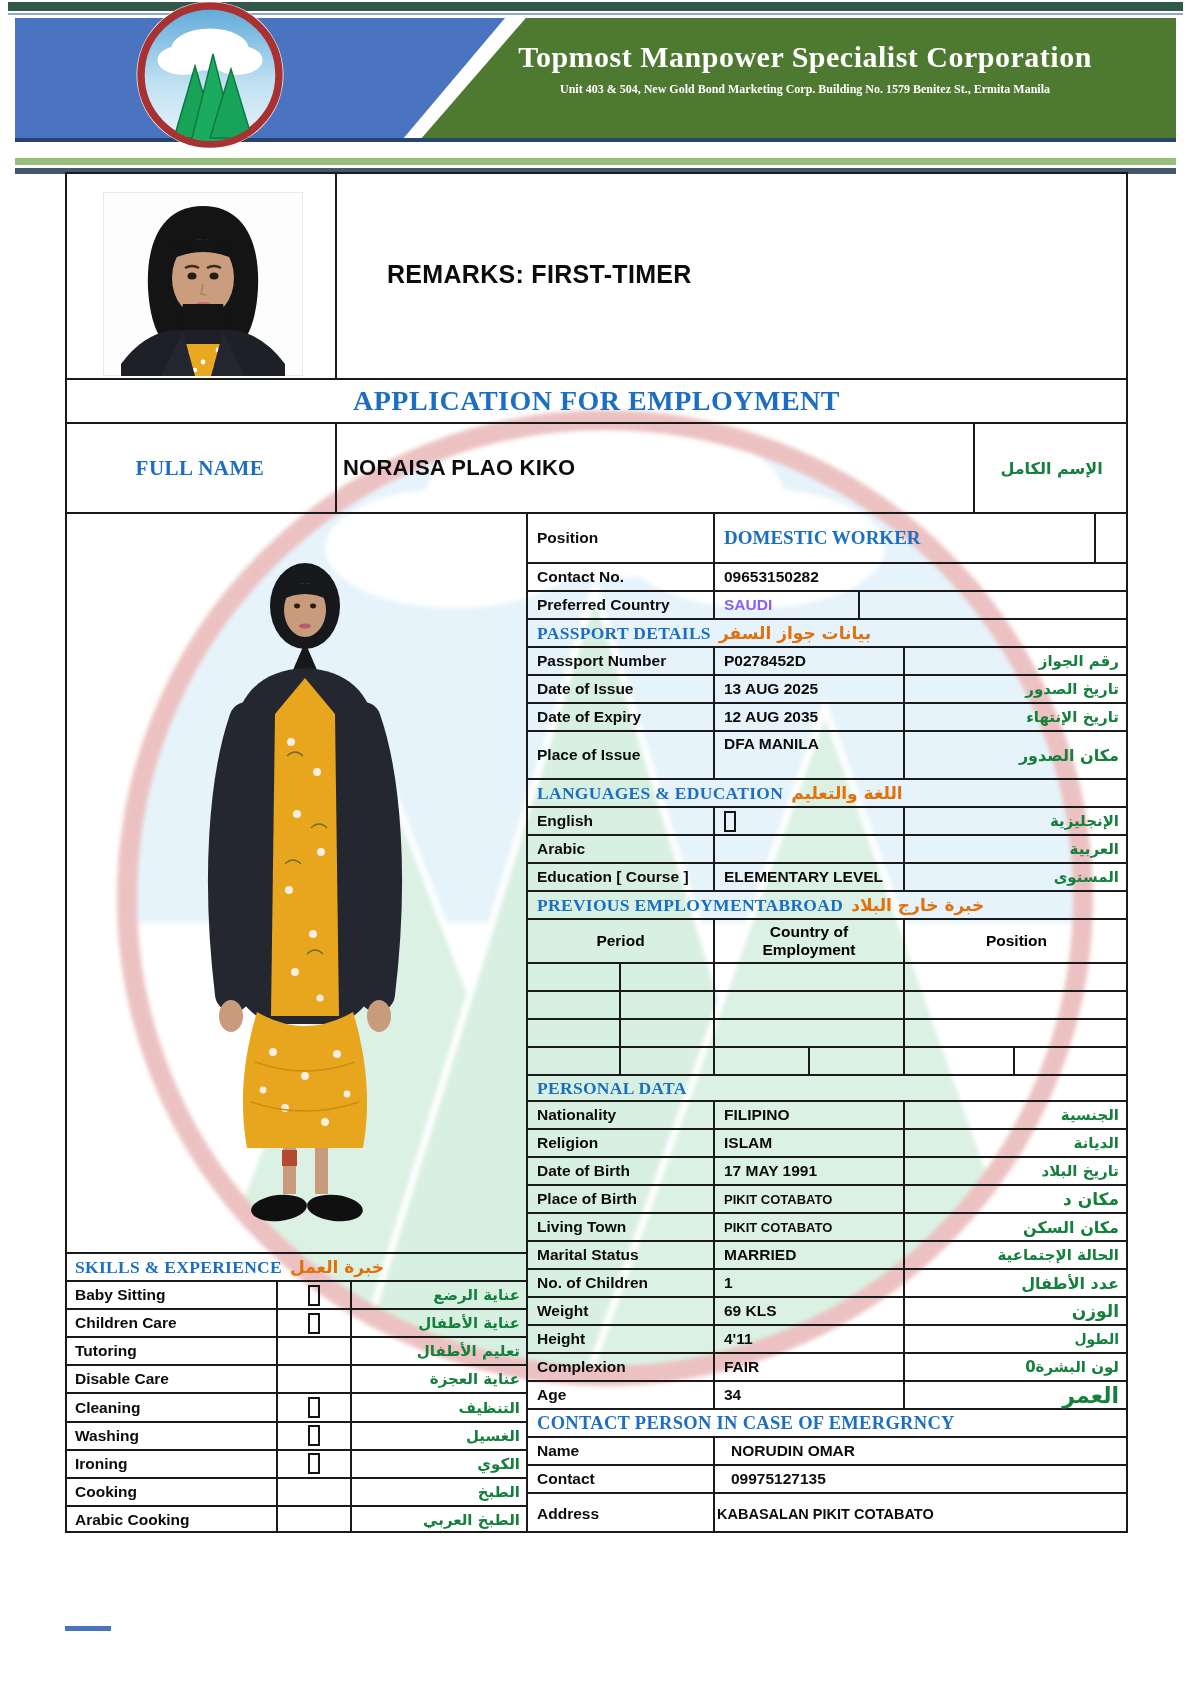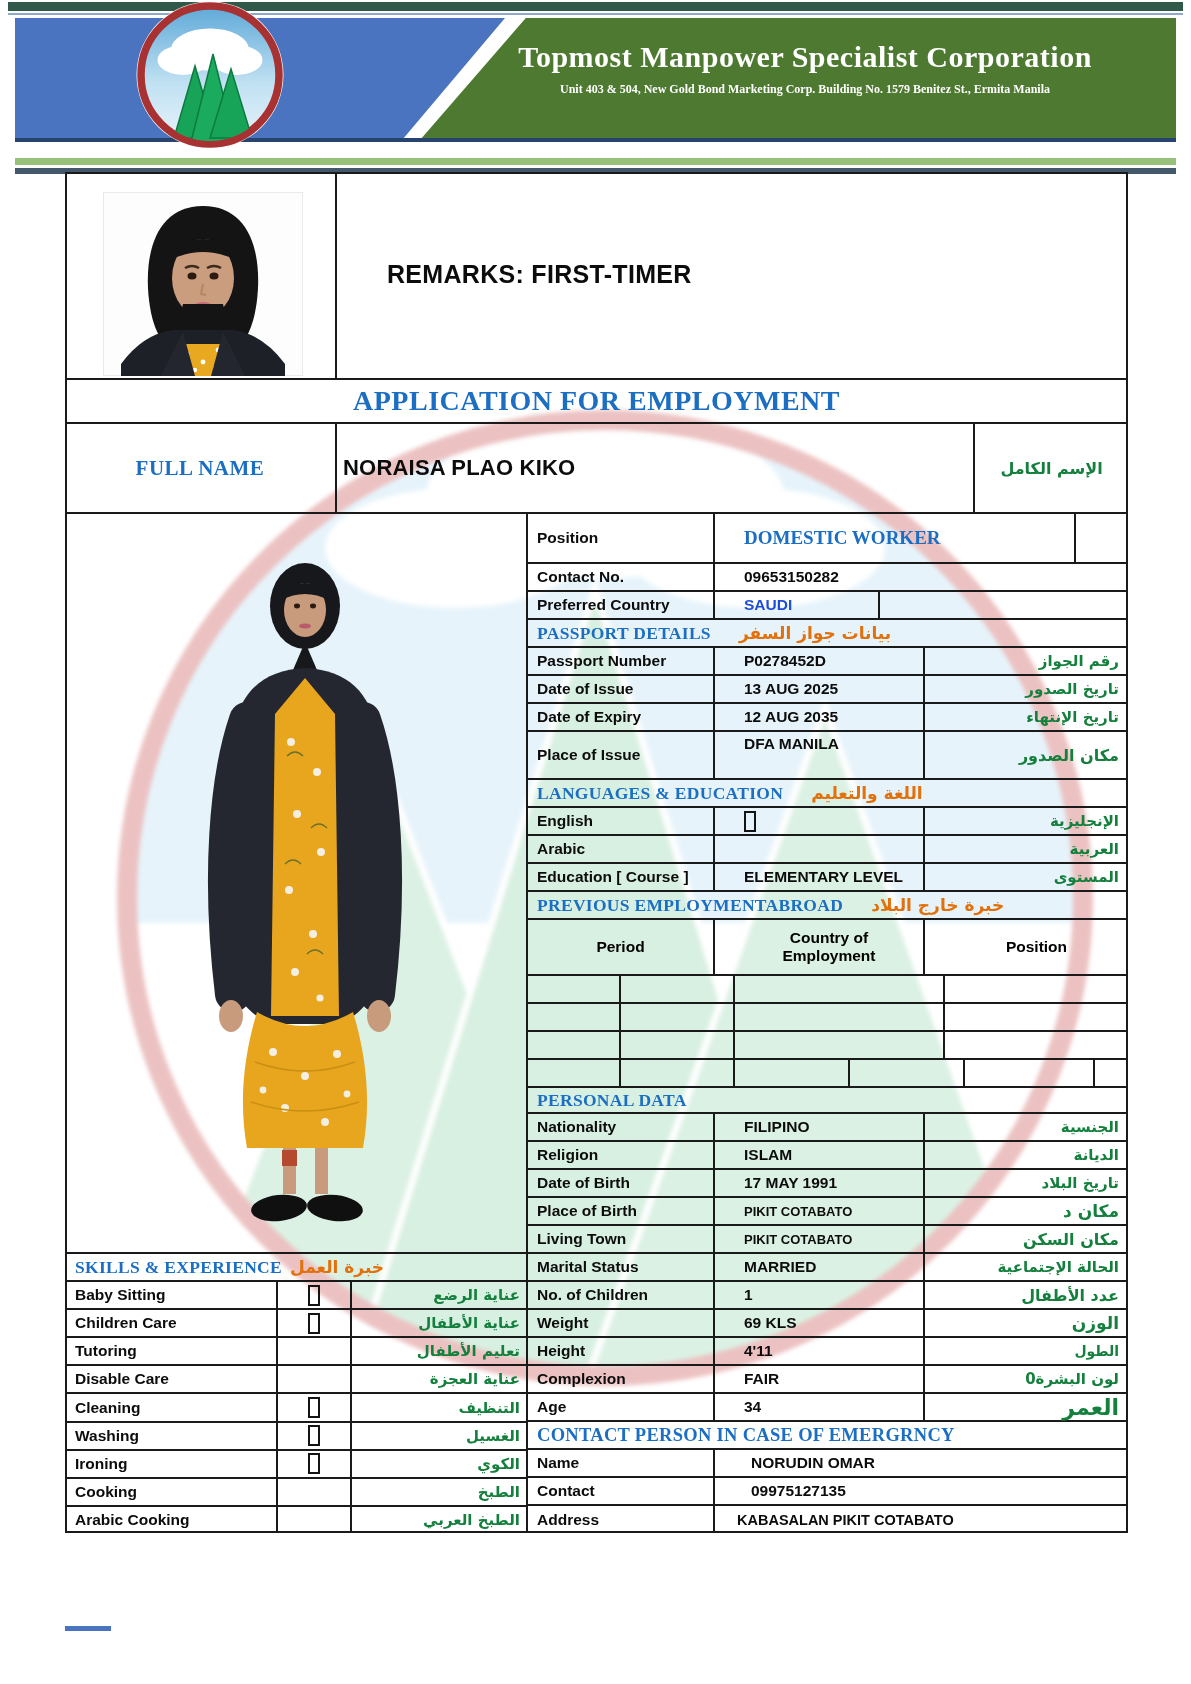--- a/index.html
+++ b/index.html
@@ -47,37 +47,37 @@
   .fullbody-photo{position:absolute;left:90px;top:28px;width:300px;height:700px;}
   .skills{position:absolute;left:0;bottom:0;width:463px;height:281px;display:flex;flex-direction:column;}
   .skrow{display:flex;border-top:2px solid #1a1a1a;flex:1;box-sizing:border-box;}
   .skrow .sl{width:213px;border-right:2px solid #1a1a1a;display:flex;align-items:center;padding-left:10px;
              font-size:15.5px;font-weight:bold;color:#0c0c0c;box-sizing:border-box;}
   .skrow .sc{width:74px;border-right:2px solid #1a1a1a;display:flex;align-items:center;justify-content:center;box-sizing:border-box;}
   .skrow .sa{flex:1;display:flex;align-items:center;justify-content:flex-end;padding-right:8px;box-sizing:border-box;}
   .skheader{display:flex;align-items:center;padding-left:10px;border-top:2px solid #1a1a1a;flex:1;box-sizing:border-box;}
   
   .rightcol{position:absolute;left:528px;top:514px;width:600px;height:1019px;display:flex;flex-direction:column;z-index:2;}
-  .rrow{display:flex;border-bottom:2px solid #1a1a1a;box-sizing:border-box;flex:0 0 auto;gap:20px;}
+  .rrow{display:flex;border-bottom:2px solid #1a1a1a;box-sizing:border-box;flex:0 0 auto;}
   .rrow:last-child{border-bottom:none;flex:1 1 auto;}
-  .r50{height:50px;} .r48{height:48px;} .r54{height:56px;} .r28{height:28px;} .r26{height:26px;}
+  .r50{height:50px;} .r48{height:48px;} .r54{height:44px;} .r28{height:28px;} .r26{height:26px;}
   .lblc{width:187px;border-right:2px solid #1a1a1a;display:flex;align-items:center;padding-left:9px;
         font-size:15.5px;font-weight:bold;color:#0c0c0c;box-sizing:border-box;}
   .valc{width:190px;border-right:2px solid #1a1a1a;display:flex;align-items:center;padding-left:9px;
         font-size:15.5px;font-weight:bold;color:#0c0c0c;box-sizing:border-box;}
   .arc{flex:1;display:flex;align-items:center;justify-content:flex-end;padding-right:9px;box-sizing:border-box;}
   .wide-val{flex:1;border-right:none;text-align:center;}
   .hdrrow{display:flex;align-items:center;padding-left:9px;}
   .hdr-en{font-family:"Liberation Serif",serif;font-weight:bold;font-size:17.5px;color:#1b6ec2;letter-spacing:.3px;}
   .hdr-ar{font-family:"DejaVu Sans",sans-serif;font-weight:bold;font-size:17px;color:#e2700b;
           direction:rtl;unicode-bidi:isolate;margin-left:8px;}
   .artext{font-family:"DejaVu Sans",sans-serif;font-weight:bold;font-size:15px;color:#15803d;
           direction:rtl;unicode-bidi:isolate;}
   .blue-serif{font-family:"Liberation Serif",serif;font-weight:bold;font-size:19px;color:#1b6ec2;}
-  .navy{color:#1d4ed8;}
+  .navy{color:#8b5cf6;}
   .smallval{font-size:13px;}
   .tofu{display:inline-block;width:12px;height:21px;border:2.5px solid #141414;box-sizing:border-box;}
   
   .pe-hdr .ph1{width:187px;border-right:2px solid #1a1a1a;display:flex;align-items:center;justify-content:center;
                font-size:15.5px;font-weight:bold;box-sizing:border-box;text-align:center;}
   .pe-hdr .ph2{width:190px;border-right:2px solid #1a1a1a;display:flex;align-items:center;justify-content:center;
                font-size:15.5px;font-weight:bold;box-sizing:border-box;text-align:center;}
   .pe-hdr .ph3{flex:1;display:flex;align-items:center;justify-content:center;font-size:15.5px;font-weight:bold;box-sizing:border-box;}
   .pe-row div{box-sizing:border-box;height:100%;}
   .bottom-mark{position:absolute;left:65px;top:1626px;width:46px;height:5px;background:#4a73c0;z-index:2;}

